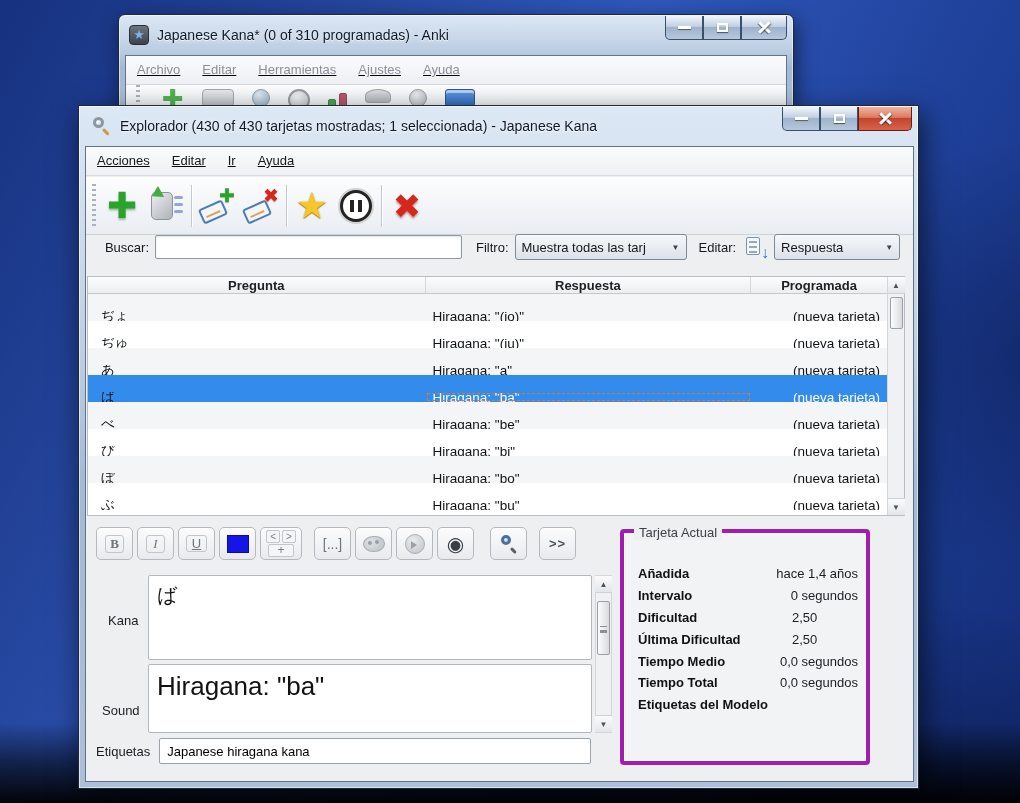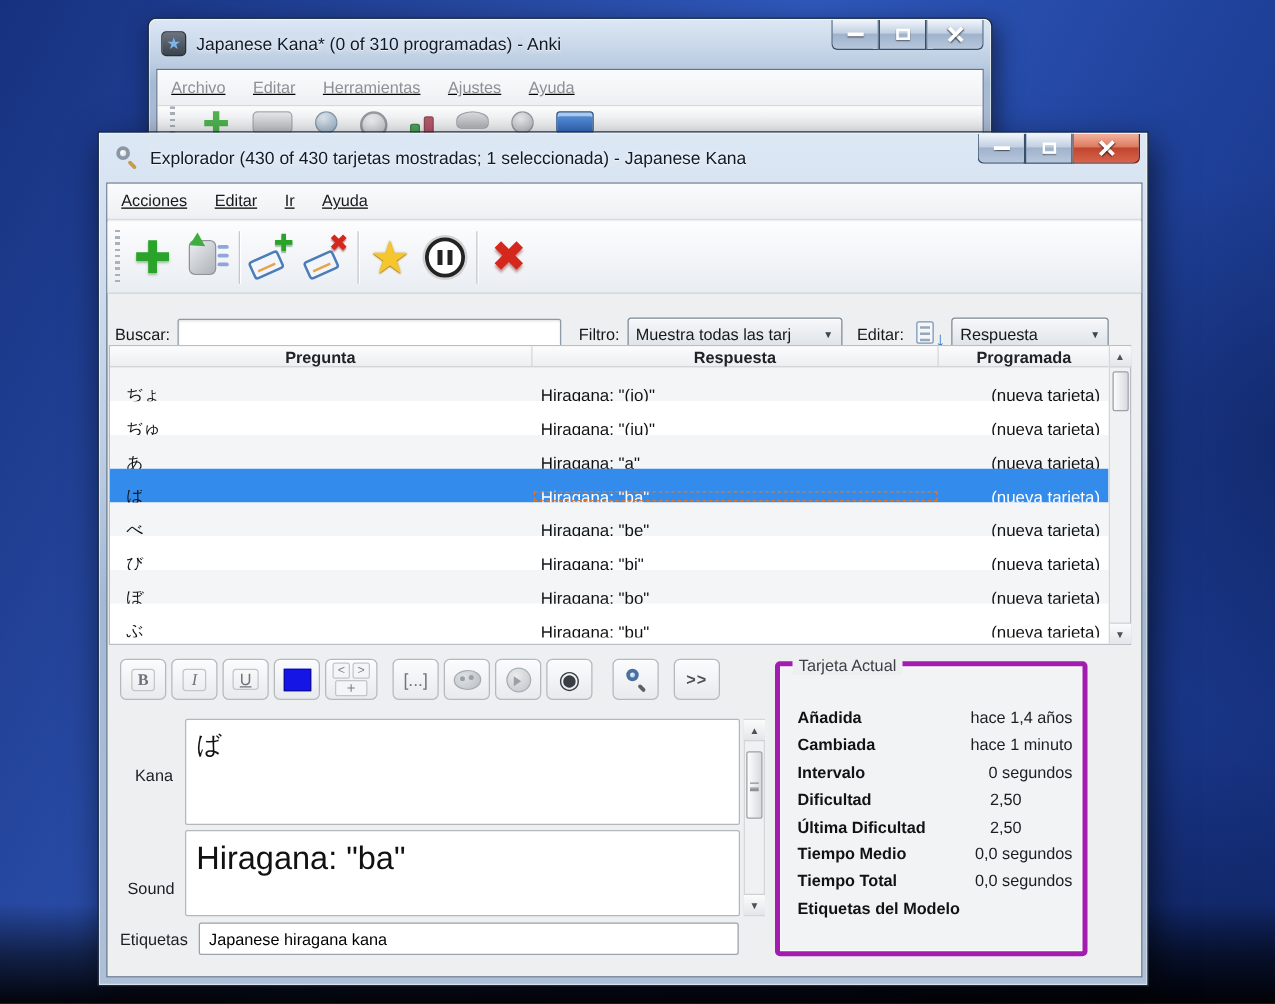--- a/index.html
+++ b/index.html
@@ -96,21 +96,21 @@
   .ico-tag{ position:relative; width:34px; height:32px; }
   .ico-tag .tag{ position:absolute; left:0; bottom:2px; width:26px; height:16px; background:#f2f6fb; border:2px solid #4c7cb8; border-radius:3px; transform:rotate(-24deg); }
   .ico-tag .tag::after{ content:""; position:absolute; left:3px; top:7px; width:15px; height:2px; background:#e8a24e; }
   .ico-tag .badge{ position:absolute; right:-1px; top:-3px; font-size:19px; font-weight:bold; line-height:18px; }
   .badge-add{ color:#2aa32a; text-shadow:0 1px 1px rgba(20,80,20,.4); }
   .badge-del{ color:#d5271b; text-shadow:0 1px 1px rgba(120,10,5,.4); }
   .ico-pause{ width:32px; height:32px; border-radius:50%; border:3px solid #232323; background:#fff; box-shadow:0 0 0 2px #d2d2d2; display:flex; align-items:center; justify-content:center; gap:4px; }
   .ico-pause i{ width:4px; height:12px; background:#232323; }
 
   
-  .filter-row{ position:absolute; left:0; top:100px; width:100%; height:40px; display:flex; align-items:center; font-size:13px; color:#15171a; }
+  .filter-row{ position:absolute; left:0; top:80px; width:100%; height:40px; display:flex; align-items:center; font-size:13px; color:#15171a;justify-content:center; }
   .filter-row label{ margin:0 6px; }
   .search-input{ width:307px; height:24px; border:1px solid #8d99a5; border-radius:2px; background:#fff; box-shadow:inset 0 1px 2px rgba(0,0,0,.12); font:13px "Liberation Sans",sans-serif; padding:0 5px; }
   .combo{ height:26px; border:1px solid #7e8a96; border-radius:3px; background:linear-gradient(180deg,#f6f8fa,#dde2e8); box-shadow:inset 0 1px 0 #fff; display:flex; align-items:center; padding:0 6px; font-size:13px; color:#15171a; }
   .combo .txt{ flex:1; white-space:nowrap; overflow:hidden; }
   .combo .arr{ font-size:8px; color:#3c4450; margin-left:5px; }
   .combo-filter{ width:172px; margin-right:4px; }
   .combo-sort{ width:126px; }
   .sort-ico{ position:relative; width:24px; height:24px; margin:0 6px 0 2px; }
   .sort-ico .pg{ position:absolute; left:2px; top:2px; width:14px; height:18px; background:#f4f7fb; border:1px solid #7a93b8; border-radius:2px; }
   .sort-ico .pg i{ display:block; height:2px; background:#9aa7b8; margin:3px 2px 0 2px; }
@@ -439,24 +439,20 @@
       </div>
 
       <div class="groupbox">
         <div class="gb-title">Tarjeta Actual</div>
         <div class="gb-rows">
           <div class="gb-row">
             <span class="gb-label">Añadida</span>
             <span class="gb-value">hace 1,4 años</span>
           </div>
           <div class="gb-row">
-            <span class="gb-label">Cambiada</span>
-            <span class="gb-value">hace 1 minuto</span>
-          </div>
-          <div class="gb-row">
             <span class="gb-label">Intervalo</span>
             <span class="gb-value">0 segundos</span>
           </div>
           <div class="gb-row">
             <span class="gb-label">Dificultad</span>
             <span class="gb-value">2,50</span>
           </div>
           <div class="gb-row">
             <span class="gb-label">Última Dificultad</span>
             <span class="gb-value">2,50</span>

